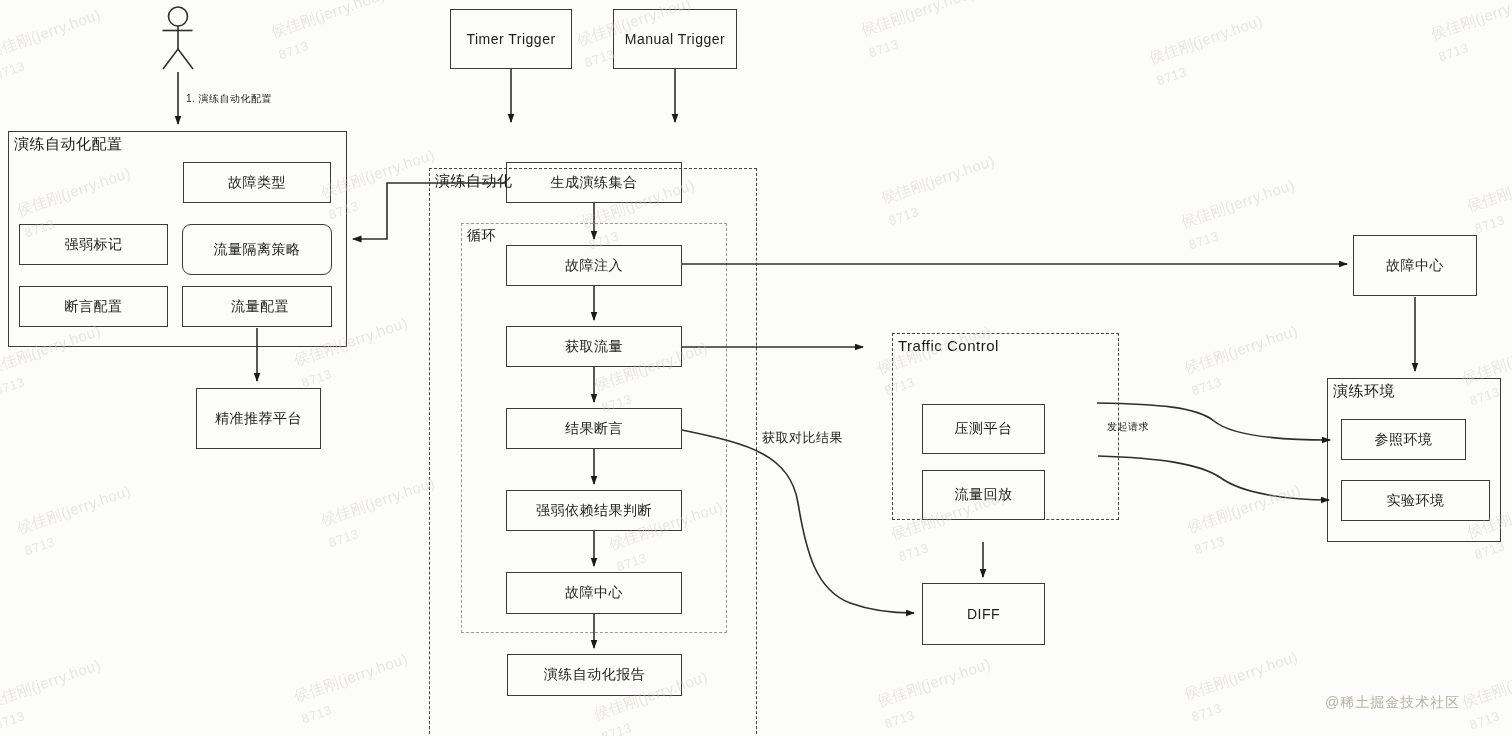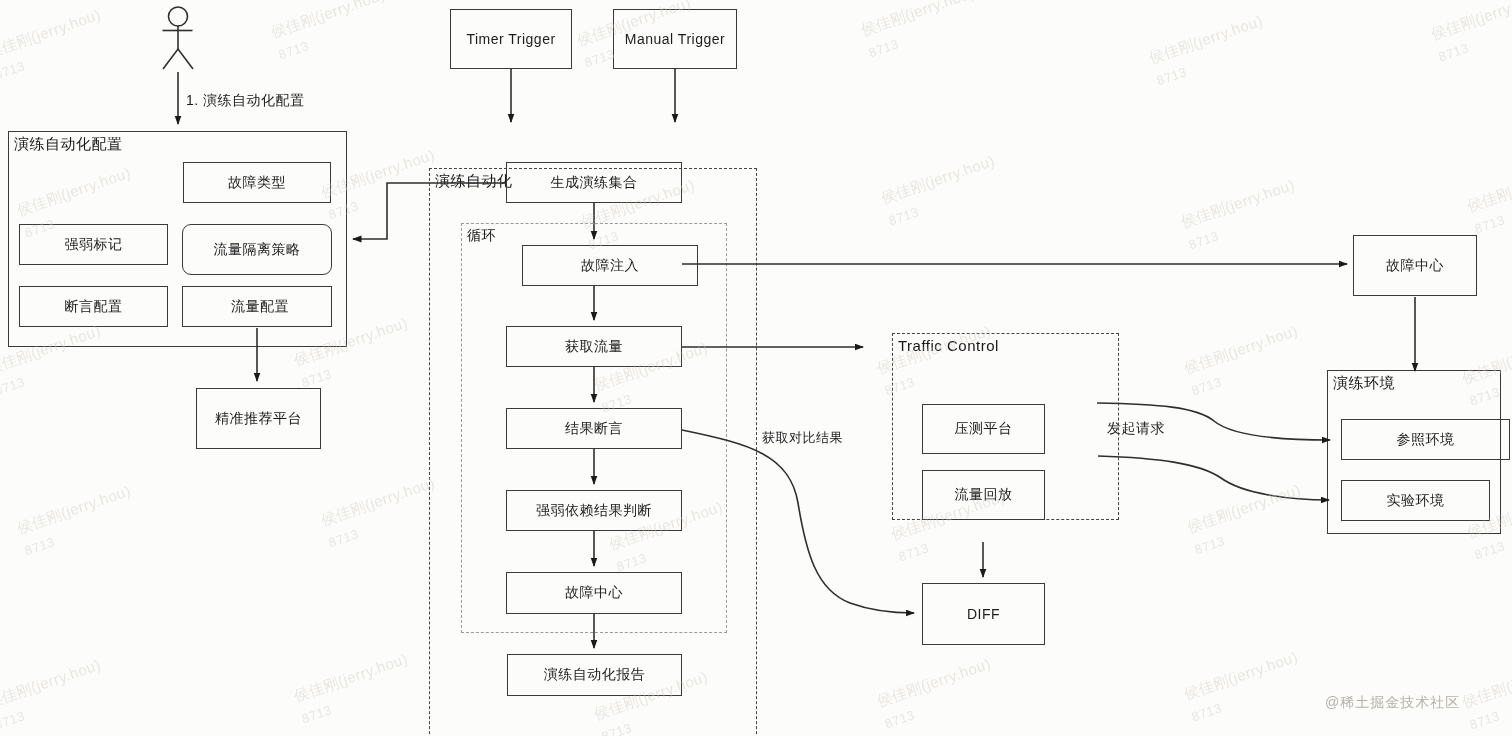--- a/index.html
+++ b/index.html
@@ -20,21 +20,21 @@
   .panel{position:absolute;z-index:0;box-sizing:border-box;background:transparent;text-align:right;}
   .panel.solid{border:1.6px solid #3a3a3a;}
   .panel.dashed{border:1.5px dashed #444;margin-top:38px;}
   .panel.dashed-light{border:1.2px dashed #9a9a9a;}
   .panel-title{
     position:absolute;top:3px;left:5px;font-size:15px;color:#161616;
     letter-spacing:.5px;white-space:nowrap;
   }
   
   .edge-label{
-    position:absolute;z-index:3;font-size:14px;color:#1c1c1c;
+    position:absolute;z-index:3;font-size:10px;color:#1c1c1c;
     letter-spacing:.5px;white-space:nowrap;
   }
   
   #lines{position:absolute;left:0;top:0;z-index:2;pointer-events:none;}
   
   #wm-layer{position:absolute;inset:0;z-index:4;pointer-events:none;}
   .wm{
     position:absolute;transform:rotate(-19deg);
     color:#cfc9bd;opacity:.42;font-size:15px;line-height:1.5;
     white-space:nowrap;letter-spacing:.5px;
@@ -59,48 +59,48 @@
   </div>
 
   <div class="panel dashed-light" style="left:461px;top:223px;width:266px;height:410px;">
     <div class="panel-title" style="font-size:14px;">循环</div>
   </div>
 
   <div class="panel dashed" style="left:892px;top:295px;width:227px;height:187px;">
     <div class="panel-title">Traffic Control</div>
   </div>
 
-  <div class="panel solid" style="left:1327px;top:370px;width:174px;height:164px;">
+  <div class="panel solid" style="left:1327px;top:378px;width:174px;height:164px;">
     <div class="panel-title">演练环境</div>
   </div>
 
   <div class="node" style="left:450px;top:9px;width:122px;height:60px;">Timer Trigger</div>
   <div class="node" style="left:613px;top:9px;width:124px;height:60px;">Manual Trigger</div>
 
   <div class="node" style="left:183px;top:162px;width:148px;height:41px;">故障类型</div>
   <div class="node" style="left:19px;top:224px;width:149px;height:41px;">强弱标记</div>
   <div class="node" style="left:182px;top:224px;width:150px;height:51px;border-radius:9px;">流量隔离策略</div>
   <div class="node" style="left:19px;top:286px;width:149px;height:41px;">断言配置</div>
   <div class="node" style="left:182px;top:286px;width:150px;height:41px;padding-left:6px;">流量配置</div>
 
   <div class="node" style="left:196px;top:388px;width:125px;height:61px;">精准推荐平台</div>
 
   <div class="node" style="left:506px;top:162px;width:176px;height:41px;">生成演练集合</div>
-  <div class="node" style="left:522px;top:245px;width:176px;height:41px;">故障注入</div>
+  <div class="node" style="left:506px;top:245px;width:176px;height:41px;">故障注入</div>
   <div class="node" style="left:506px;top:326px;width:176px;height:41px;">获取流量</div>
   <div class="node" style="left:506px;top:408px;width:176px;height:41px;">结果断言</div>
   <div class="node" style="left:506px;top:490px;width:176px;height:41px;">强弱依赖结果判断</div>
   <div class="node" style="left:506px;top:572px;width:176px;height:42px;">故障中心</div>
   <div class="node" style="left:507px;top:654px;width:175px;height:42px;">演练自动化报告</div>
 
   <div class="node" style="left:922px;top:404px;width:123px;height:50px;">压测平台</div>
   <div class="node" style="left:922px;top:470px;width:123px;height:50px;">流量回放</div>
 
   <div class="node" style="left:1353px;top:235px;width:124px;height:61px;">故障中心</div>
-  <div class="node" style="left:1341px;top:419px;width:169px;height:41px;">参照环境</div>
+  <div class="node" style="left:1341px;top:419px;width:125px;height:41px;">参照环境</div>
   <div class="node" style="left:1341px;top:480px;width:149px;height:41px;">实验环境</div>
 
   <div class="node" style="left:922px;top:583px;width:123px;height:62px;">DIFF</div>
 
   <div class="edge-label" style="left:186px;top:92px;">1. 演练自动化配置</div>
   <div class="edge-label" style="left:762px;top:429px;font-size:13px;">获取对比结果</div>
   <div class="edge-label" style="left:1107px;top:420px;">发起请求</div>
   <div class="credit" style="left:1325px;top:694px;">@稀土掘金技术社区</div>
 
   <svg id="lines" width="1512" height="736" viewBox="0 0 1512 736">

